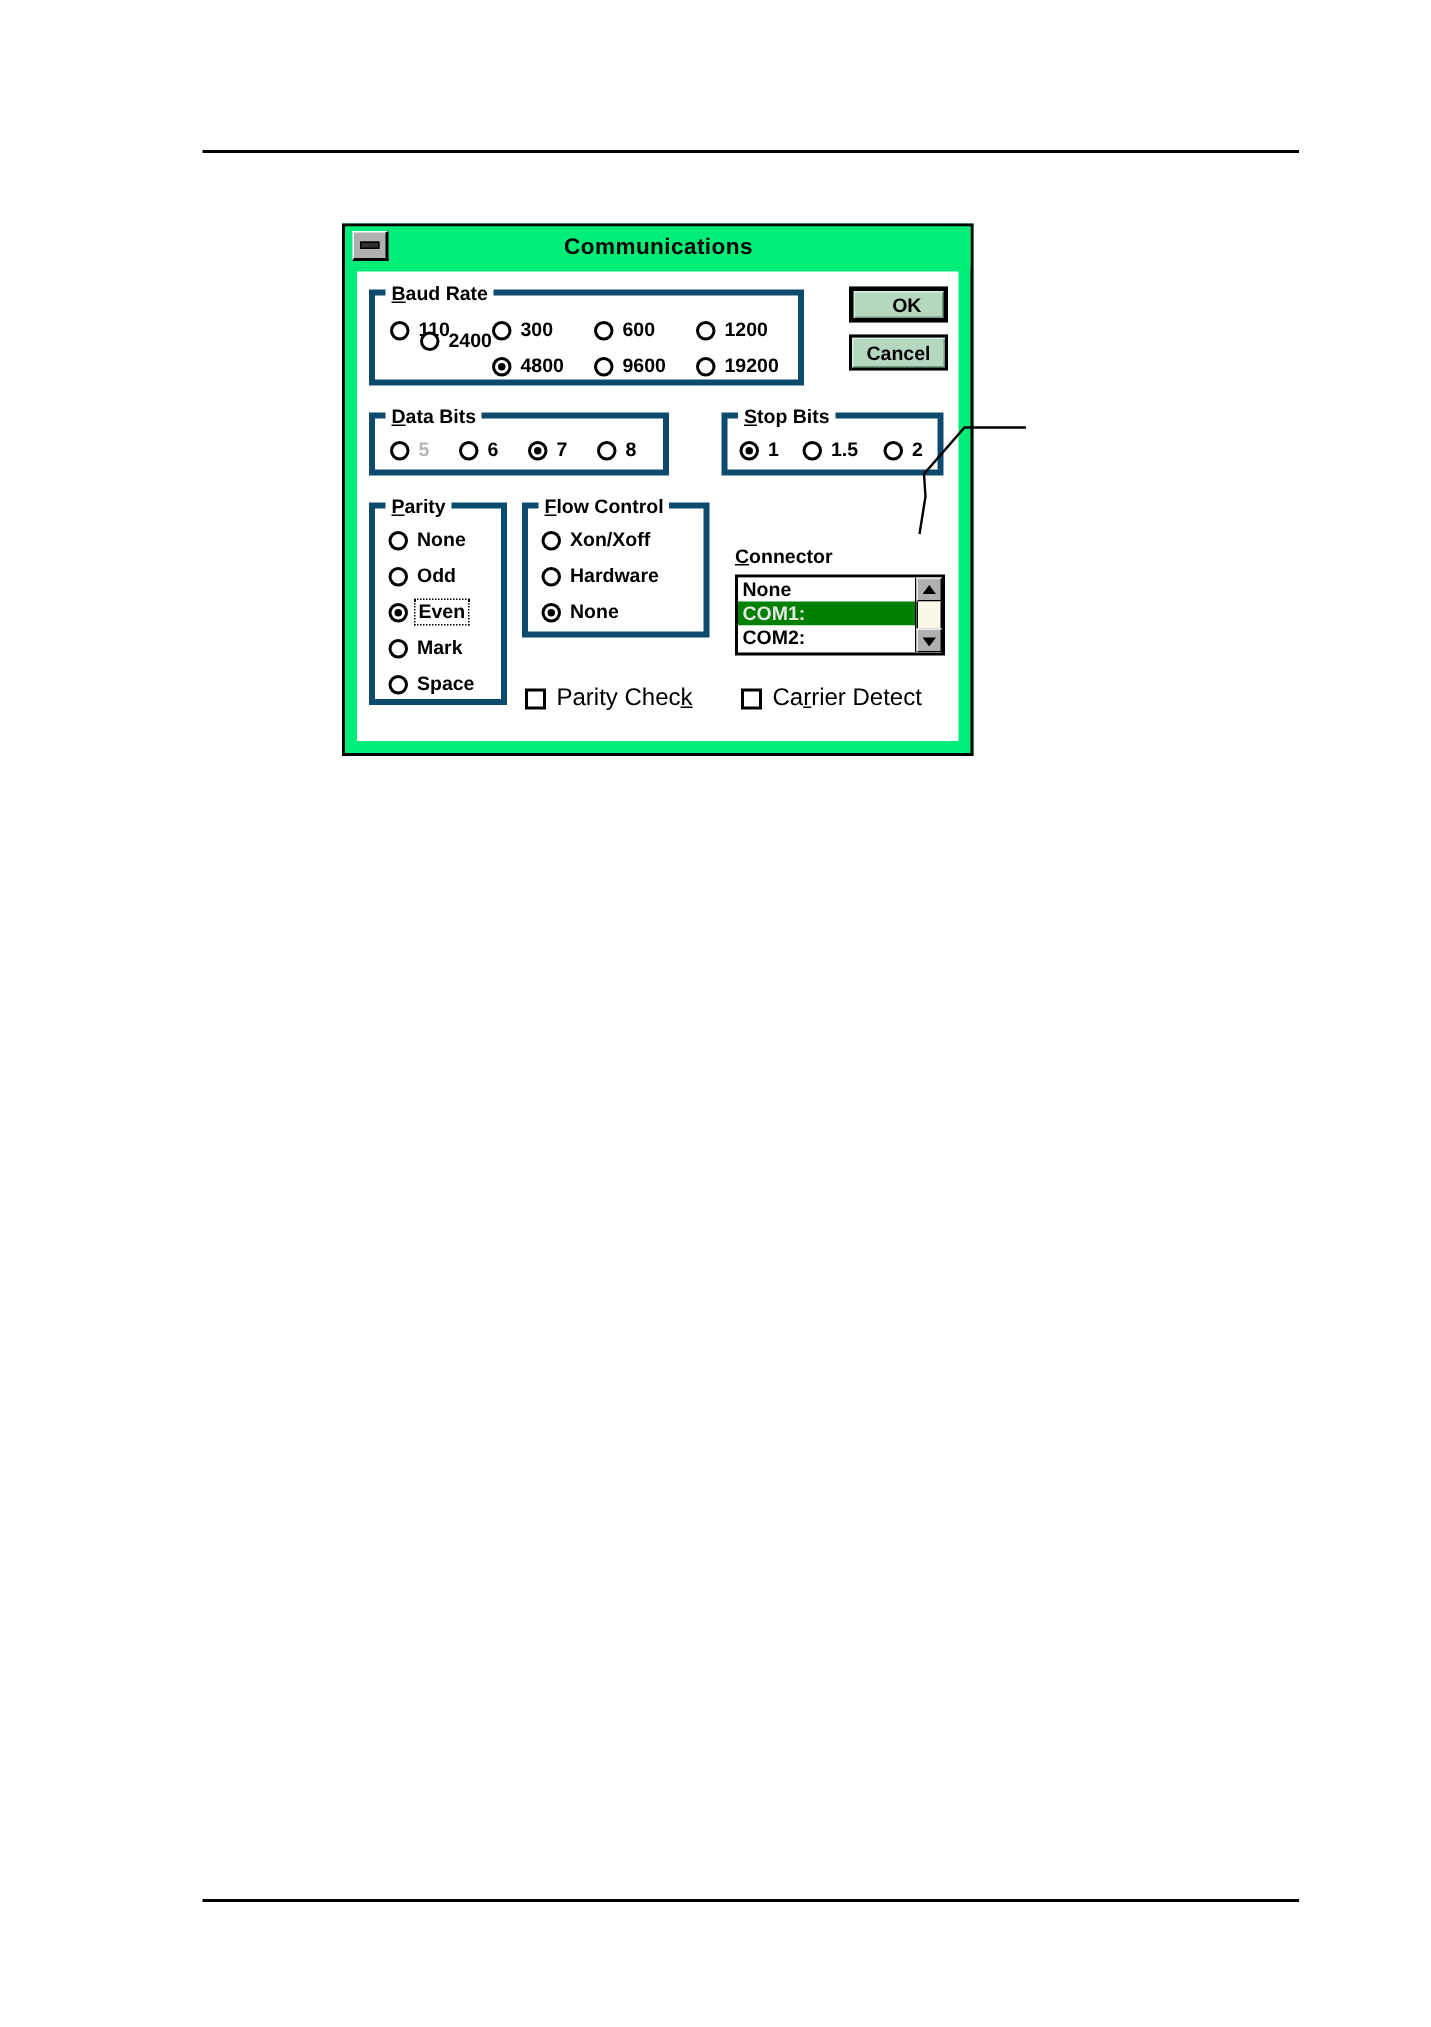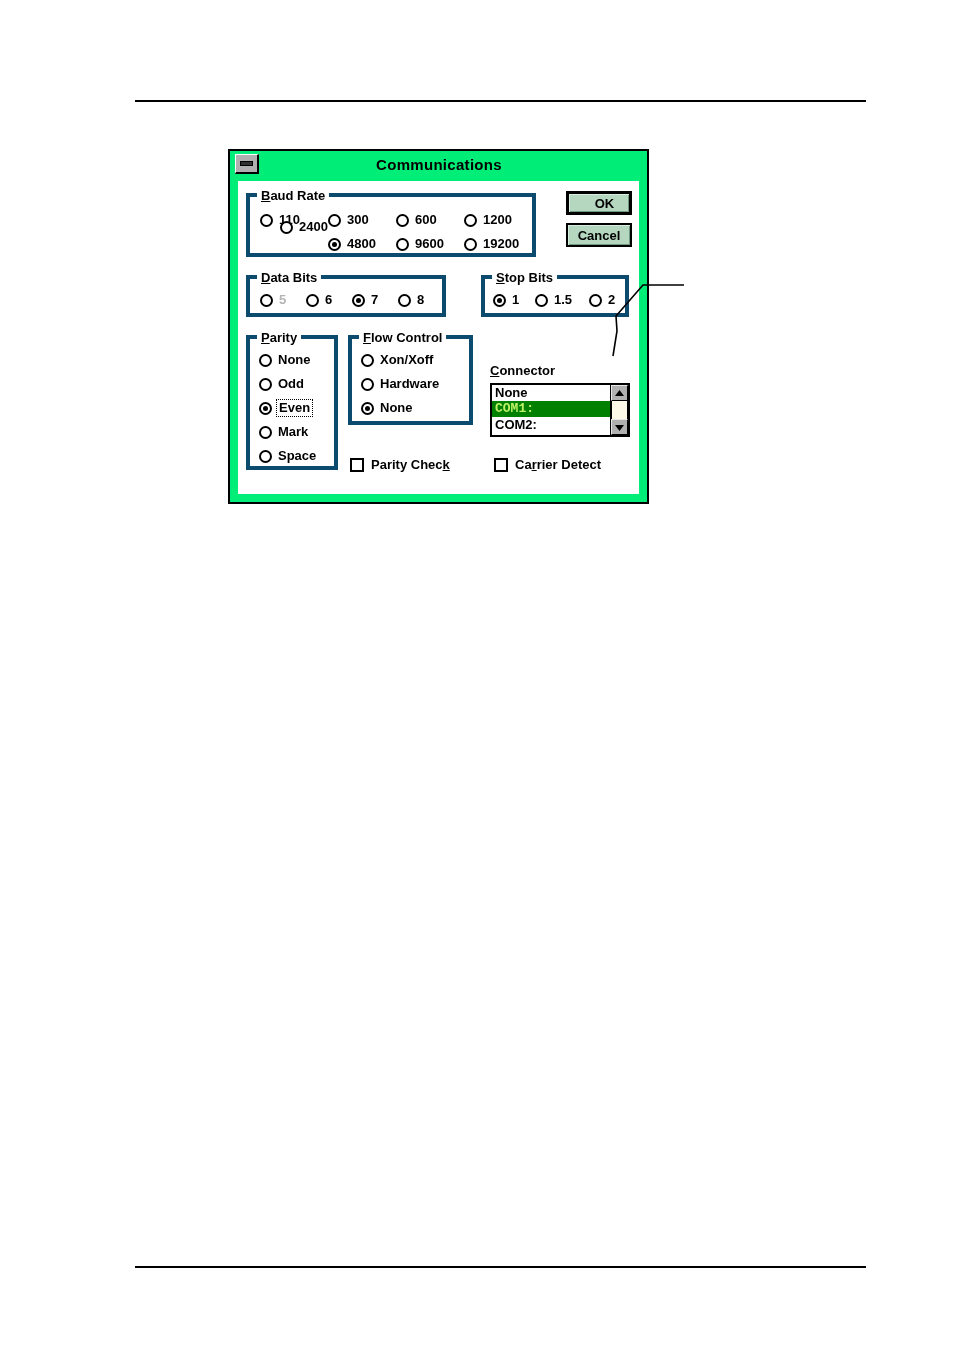--- a/index.html
+++ b/index.html
@@ -168,22 +168,22 @@
   .check .box {
     width: 14px;
     height: 14px;
     border: 2px solid #000000;
     box-sizing: border-box;
     background: #ffffff;
     flex: none;
   }
   .check .lbl {
     margin-left: 7px;
-    font-size: 13px;
-    font-weight: bold;
+    font-size: 16px;
+    font-weight: normal;
     color: #000000;
   }
 
   
   .pbtn {
     position: absolute;
     box-sizing: border-box;
     background: #b5d6bf;
     border: 2px solid #000000;
     display: flex;
@@ -220,22 +220,21 @@
     font-size: 13px;
     font-weight: bold;
     color: #000000;
     background: #ffffff;
     cursor: default;
     white-space: nowrap;
     overflow: hidden;
   }
   .list-item.selected {
     background: #008000;
-    color: #bef264;
-    font-family: Liberation Mono, monospace;
+    color: #e5e5e5;
   }
   #connector-scrollbar {
     width: 18px;
     background: #fdf9e8;
     border-left: 1px solid #000000;
     display: flex;
     flex-direction: column;
     box-sizing: border-box;
   }
   .sb-arrow {

